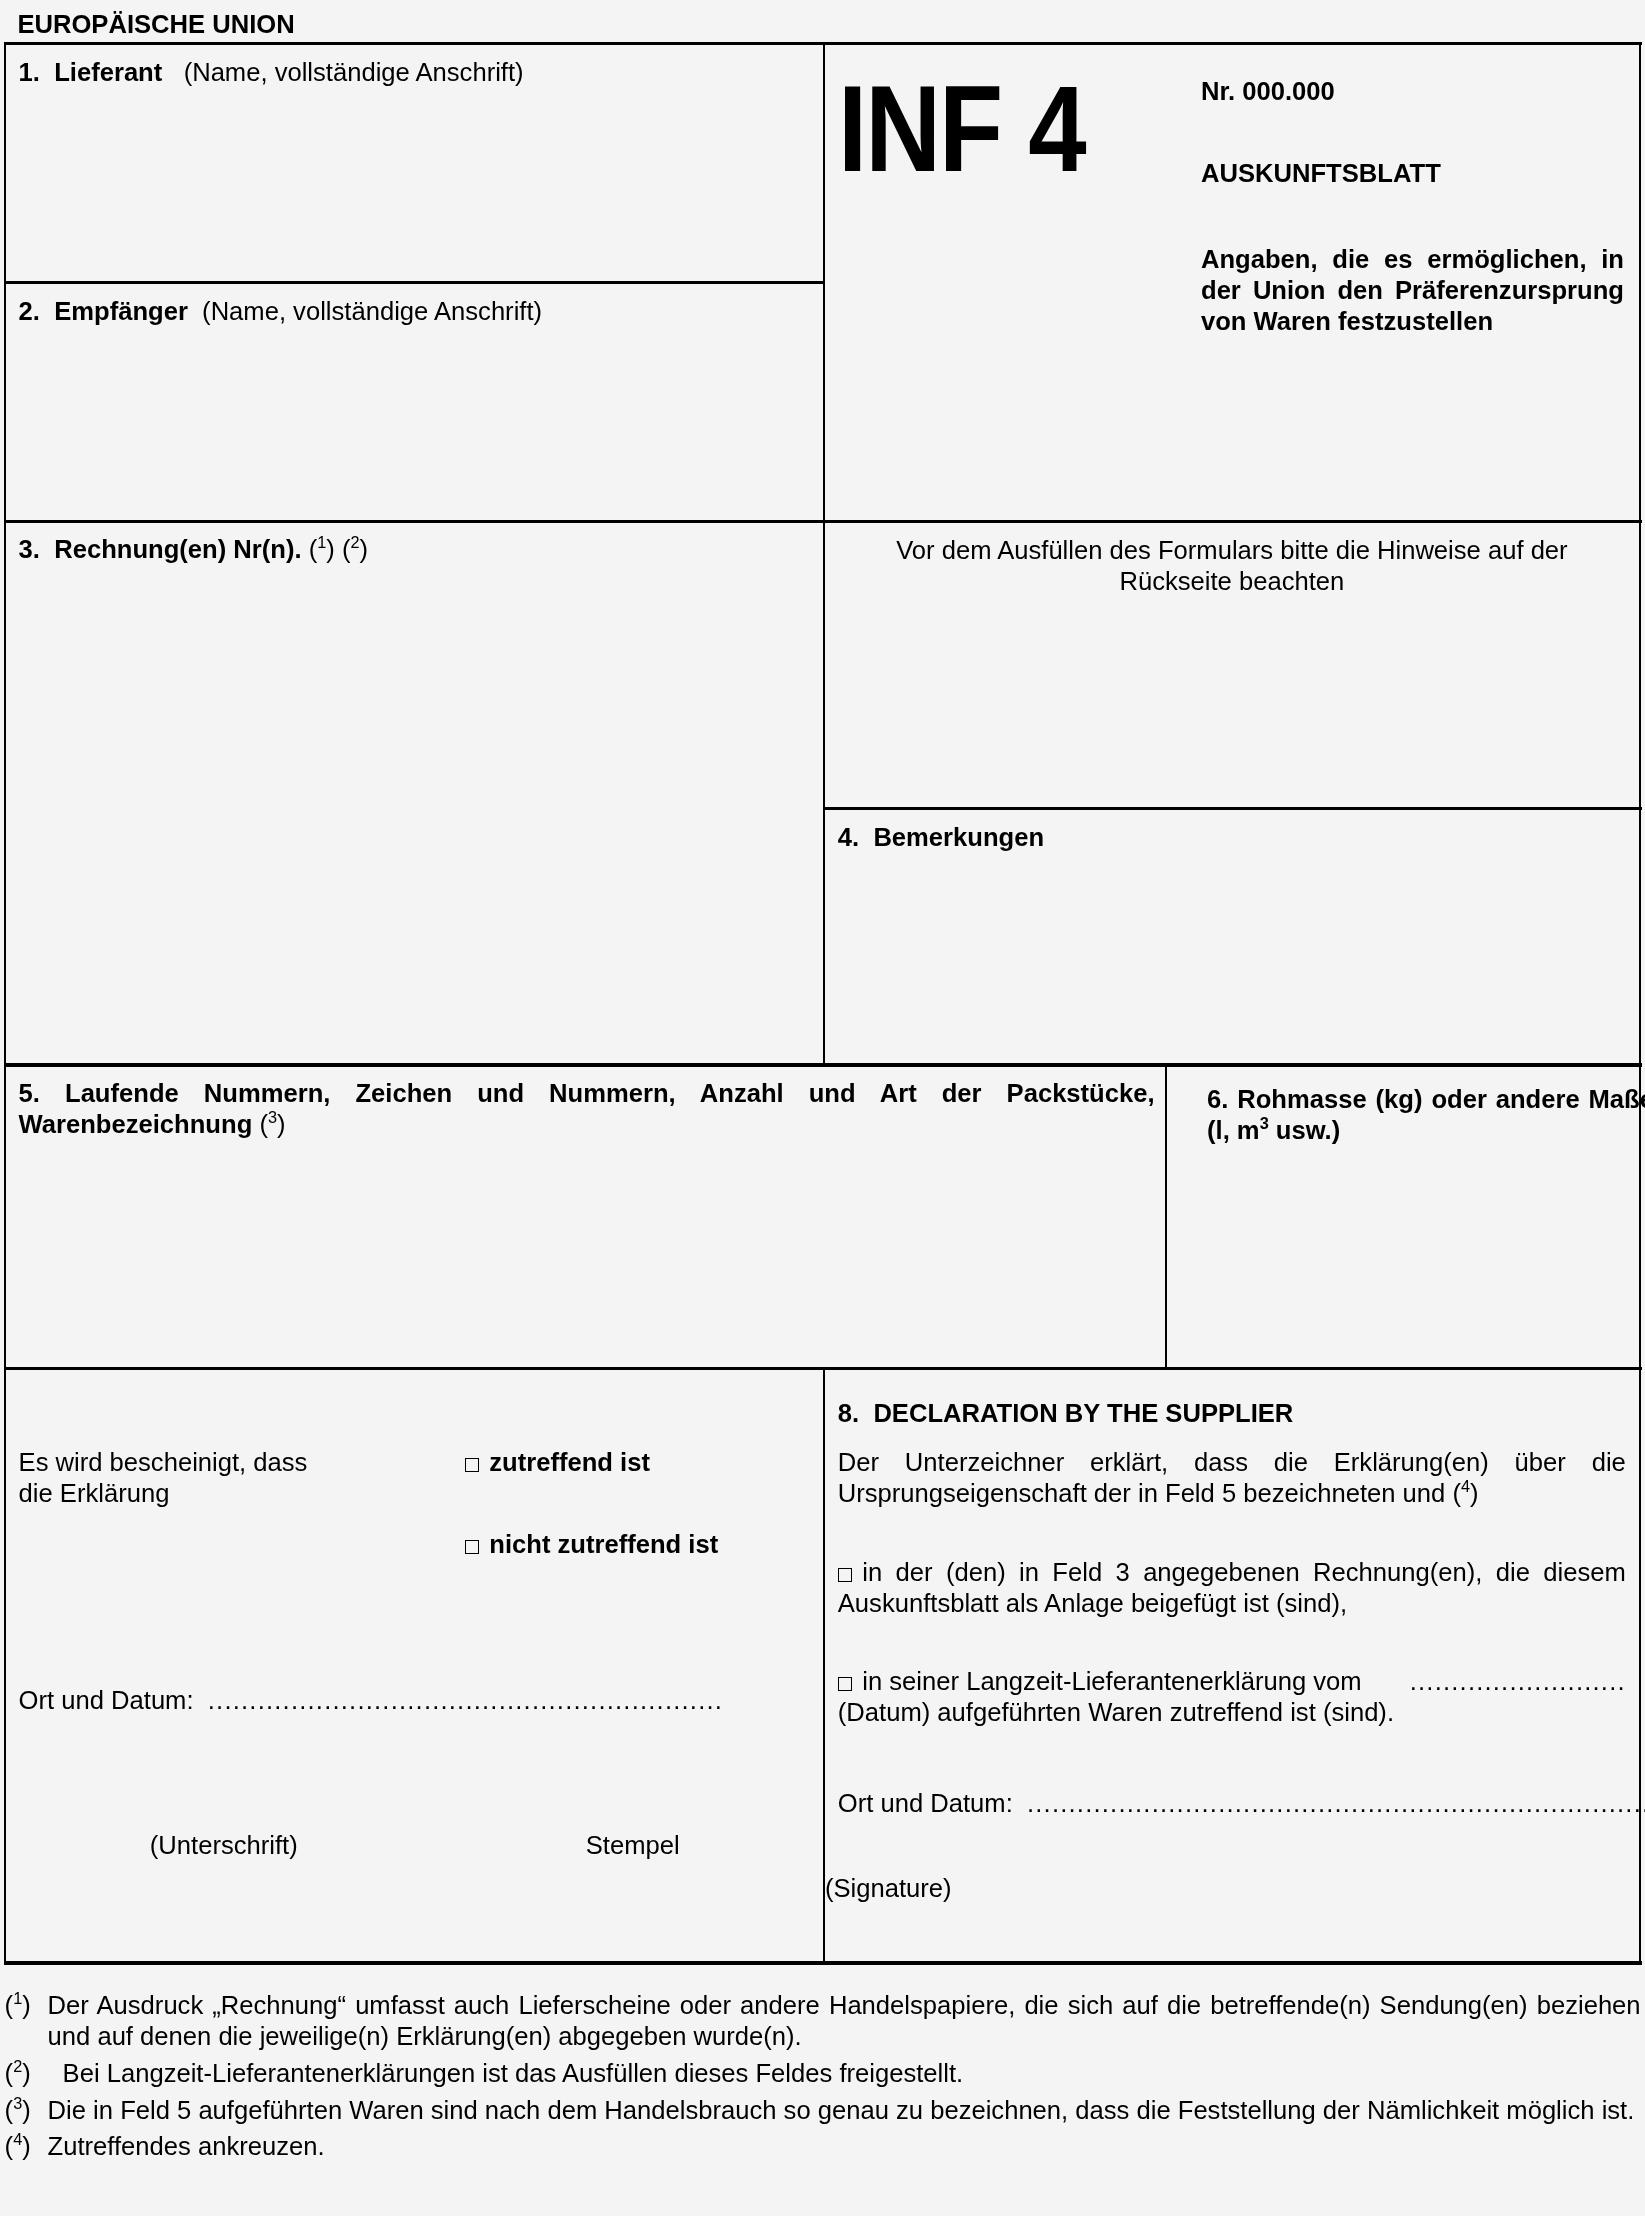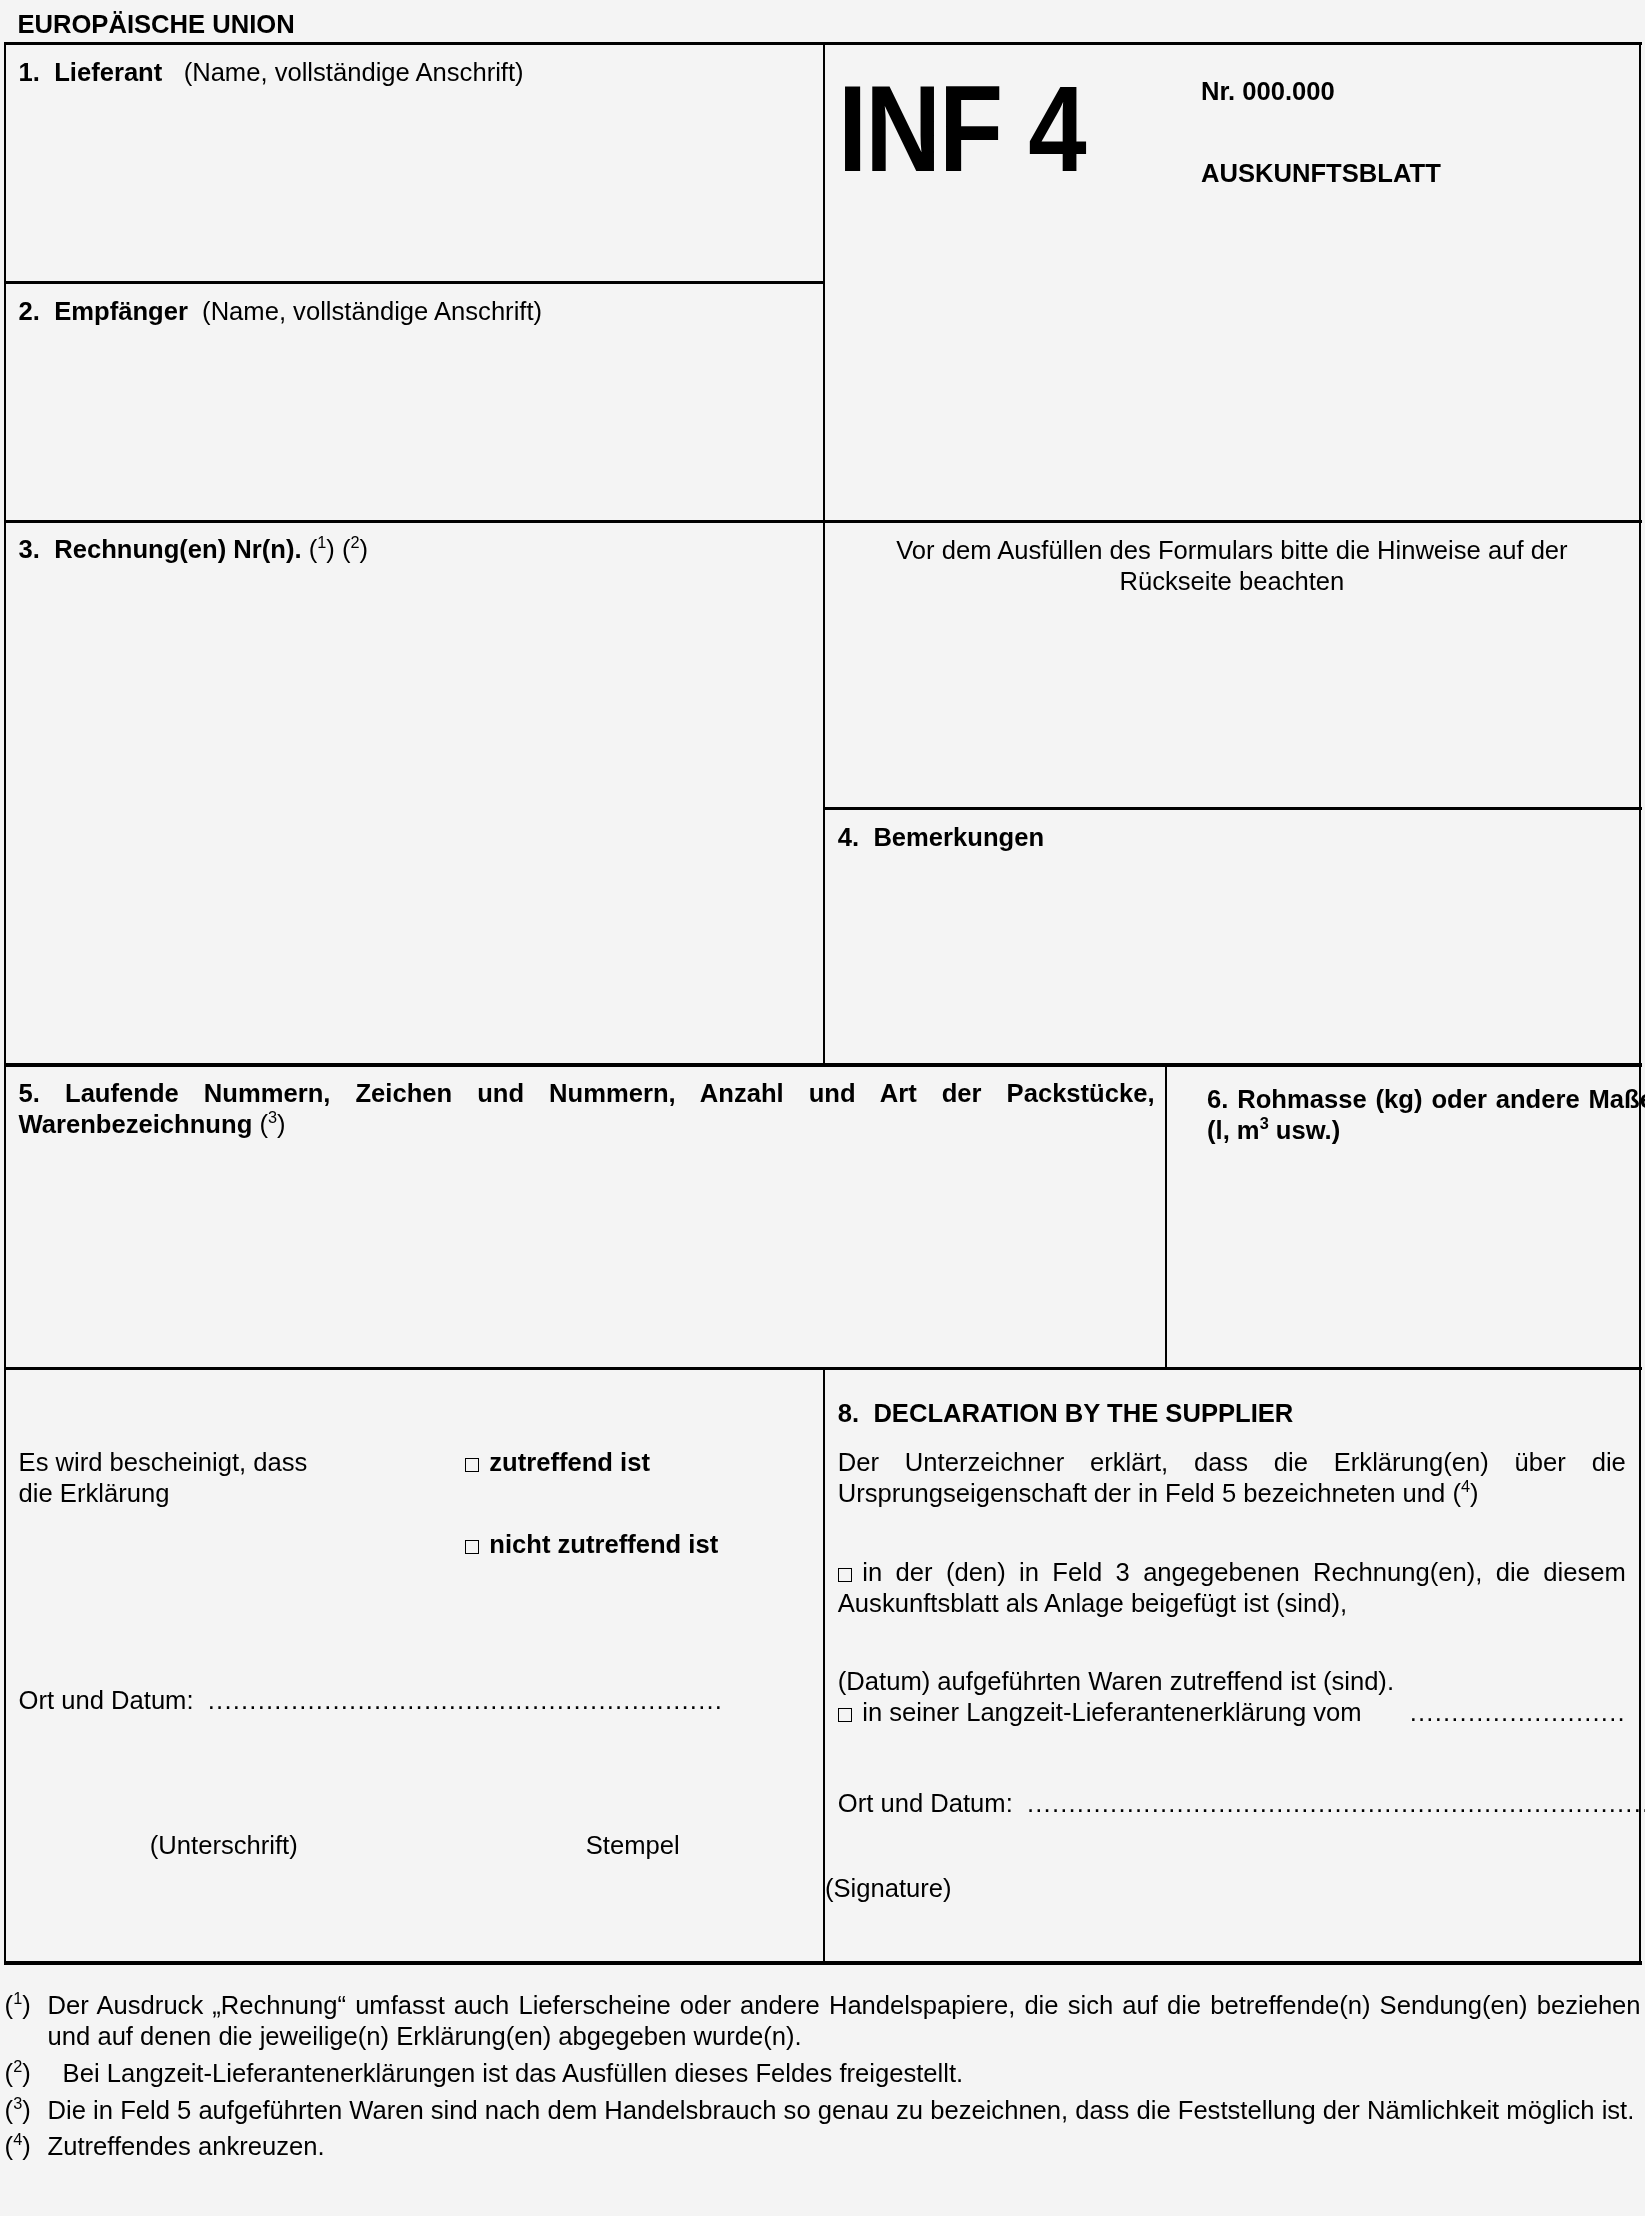--- a/index.html
+++ b/index.html
@@ -48,20 +48,21 @@
     <span class="b">2.</span>&nbsp;
     <span class="b">Empfänger</span>&nbsp;
     <span>(Name, vollständige Anschrift)</span>
   </div>
 </div>
 
 <div class="abs" style="left:825px;top:45px;width:814px;height:475px;">
   <div class="abs b" style="left:12.8px;top:23px;font-size:122px;line-height:122px;letter-spacing:-2.3px;transform:scaleX(0.86);transform-origin:left top;">INF 4</div>
   <div class="t b" style="left:376px;top:31px;">Nr. 000.000</div>
   <div class="t b" style="left:376px;top:113px;">AUSKUNFTSBLATT</div>
+  <div class="t b just" style="left:376px;top:199px;width:423px;">Angaben, die es ermöglichen, in der Union den Präferenzursprung von Waren festzustellen</div>
 </div>
 
 <div class="abs" style="left:5.8px;top:523px;width:817px;height:540px;">
   <div class="t" style="left:12.8px;top:10.5px;">
     <span class="b">3.</span>&nbsp;
     <span class="b">Rechnung(en) Nr(n).</span>
     (<sup>1</sup>)
     (<sup>2</sup>)
   </div>
 </div>
@@ -114,25 +115,25 @@
     <span>DECLARATION BY THE SUPPLIER</span>
   </div>
   <div class="t just" style="left:12.8px;top:77px;width:788px;">
     <span>Der Unterzeichner erklärt, dass die Erklärung(en) über die Ursprungseigenschaft der in Feld 5 bezeichneten und</span>
     (<sup>4</sup>)
   </div>
   <div class="t just" style="left:12.8px;top:187px;width:788px;">
     <span class="cb"></span><span>in der (den) in Feld 3 angegebenen Rechnung(en), die diesem Auskunftsblatt als Anlage beigefügt ist (sind),</span>
   </div>
   <div class="t" style="left:12.8px;top:296px;width:788px;white-space:normal;">
-    <div>(Datum) aufgeführten Waren zutreffend ist (sind).</div>
     <div style="display:flex;justify-content:space-between;">
       <span><span class="cb"></span><span>in seiner Langzeit-Lieferantenerklärung vom</span></span>
       <span class="dots">..........................</span>
     </div>
+    <div>(Datum) aufgeführten Waren zutreffend ist (sind).</div>
   </div>
   <div class="t" style="left:12.8px;top:418px;">
     <span>Ort und Datum:</span>&nbsp;
     <span class="dots">..............................................................................</span>
   </div>
   <div class="t" style="left:0;top:503px;width:983px;text-align:left;">(Signature)</div>
 </div>
 
 <div class="abs" style="left:4.6px;top:1990px;width:1636px;">
   <div style="display:flex;font-size:25.6px;line-height:31px;margin-bottom:5.8px;">

